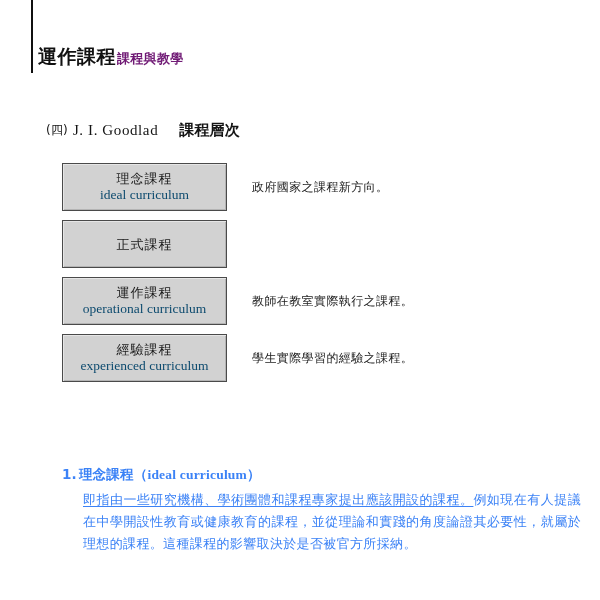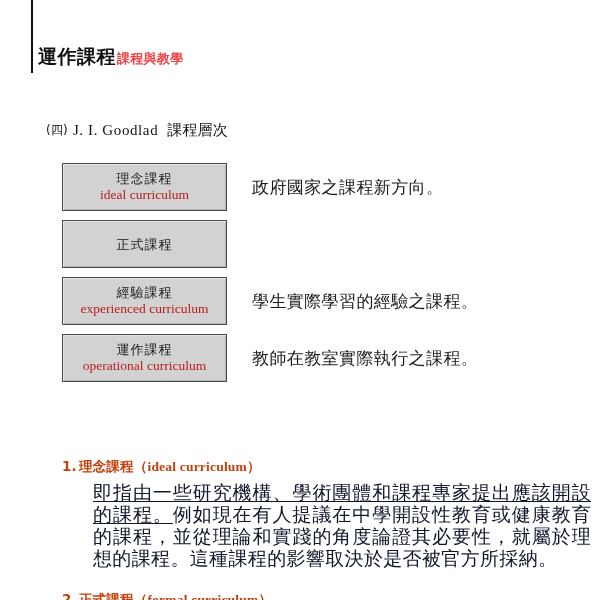--- a/index.html
+++ b/index.html
@@ -41,21 +41,21 @@
     font-weight: bold;
     font-size: 19px;
     letter-spacing: 0.5px;
     color: #111;
   }
   .page-header .hdr-small {
     font-family: "DejaVu Serif", "Liberation Serif", serif;
     font-weight: bold;
     font-size: 13px;
     letter-spacing: 0.3px;
-    color: #ef4444;
+    color: #701a75;
     margin-left: 1px;
   }
 
   
   .section-heading {
     position: absolute;
     left: 46px;
     top: 121px;
     font-family: "DejaVu Sans", "Liberation Sans", sans-serif;
     font-size: 15px;
@@ -66,22 +66,22 @@
   .section-heading .sh-num {
     font-size: 12px;
     vertical-align: 1px;
   }
   .section-heading .sh-latin {
     font-weight: normal;
     letter-spacing: 0.6px;
     font-family: Liberation Serif, serif;
   }
   .section-heading .sh-cjk {
-    font-weight: normal;
-    margin-left: 4px;
+    font-weight: bold;
+    margin-left: 16px;
   }
 
   
   .diagram {
     position: absolute;
     left: 62px;
     top: 163px;
     width: 520px;
   }
   .diagram-row {
@@ -110,77 +110,78 @@
     font-size: 13px;
     line-height: 15px;
     color: #1b1b1b;
     letter-spacing: 1px;
     white-space: nowrap;
   }
   .term-box .term-en {
     font-family: "Liberation Serif", "DejaVu Serif", serif;
     font-size: 13.5px;
     line-height: 16px;
-    color: #b91c1c;
+    color: #0c4a6e;
     white-space: nowrap;
     margin-top: 1px;
   }
   .row-desc {
     position: absolute;
     left: 190px;
     top: 0;
     width: 325px;
     height: 48px;
     display: flex;
     align-items: center;
   }
   .row-desc span {
     font-family: "DejaVu Serif", "Liberation Serif", serif;
-    font-size: 17px;
+    font-size: 12px;
     line-height: 22px;
     color: #1c1c1c;
     letter-spacing: 0.4px;
     text-align: justify;
   }
   .row-desc.two-line span {
     letter-spacing: 1.6px;
   }
 
   
   .body-section {
     position: absolute;
     left: 62px;
     top: 458px;
     width: 520px;
   }
   .item-title {
     font-family: "DejaVu Sans", "Liberation Sans", sans-serif;
     font-size: 13.5px;
     font-weight: bold;
-    color: #c2410c;
+    color: #3b82f6;
     white-space: nowrap;
     letter-spacing: 0.2px;
     margin-bottom: 5px;
+    margin-top: 8px;
   }
   .item-title .it-num {
     font-family: "DejaVu Sans", "Liberation Sans", sans-serif;
     margin-right: 2px;
   }
   .item-title .it-en {
     font-family: "Liberation Serif", "DejaVu Serif", serif;
     font-weight: bold;
     font-size: 13.5px;
   }
   .item-body {
-    margin-left: 31px;
+    margin-left: 21px;
     width: 498px;
     font-family: "DejaVu Serif", "Liberation Serif", serif;
-    font-size: 19px;
+    font-size: 13px;
     line-height: 22px;
-    color: #0f172a;
+    color: #3b82f6;
     letter-spacing: 0.35px;
     text-align: justify;
     text-justify: inter-character;
   }
   .item-body .underlined {
     text-decoration: underline;
     text-underline-offset: 2px;
   }
   .item-title.cut {
     position: absolute;
@@ -218,38 +219,38 @@
 
   <div class="diagram-row">
     <div class="term-box">
       <div class="term-cjk">正式課程</div>
     </div>
   </div>
 
 
   <div class="diagram-row">
     <div class="term-box">
+      <div class="term-cjk">運作課程</div>
+      <div class="term-en">operational curriculum</div>
+    </div>
+    <div class="row-desc">
+      <span>教師在教室實際執行之課程。</span>
+    </div>
+  </div>
+
+  <div class="diagram-row">
+    <div class="term-box">
       <div class="term-cjk">經驗課程</div>
       <div class="term-en">experienced curriculum</div>
     </div>
     <div class="row-desc">
       <span>學生實際學習的經驗之課程。</span>
     </div>
   </div>
 
-  <div class="diagram-row">
-    <div class="term-box">
-      <div class="term-cjk">運作課程</div>
-      <div class="term-en">operational curriculum</div>
-    </div>
-    <div class="row-desc">
-      <span>教師在教室實際執行之課程。</span>
-    </div>
-  </div>
-
 </div>
 
 <div class="body-section">
 
   <div class="item-title">
     <span class="it-num">1.</span><span>理念課程</span><span class="it-en">（ideal curriculum）</span>
   </div>
 
   <div class="item-body"><span class="underlined">即指由一些研究機構、學術團體和課程專家提出應該開設的課程。</span><span>例如現在有人提議在中學開設性教育或健康教育的課程，並從理論和實踐的角度論證其必要性，就屬於理想的課程。這種課程的影響取決於是否被官方所採納。</span></div>
 

